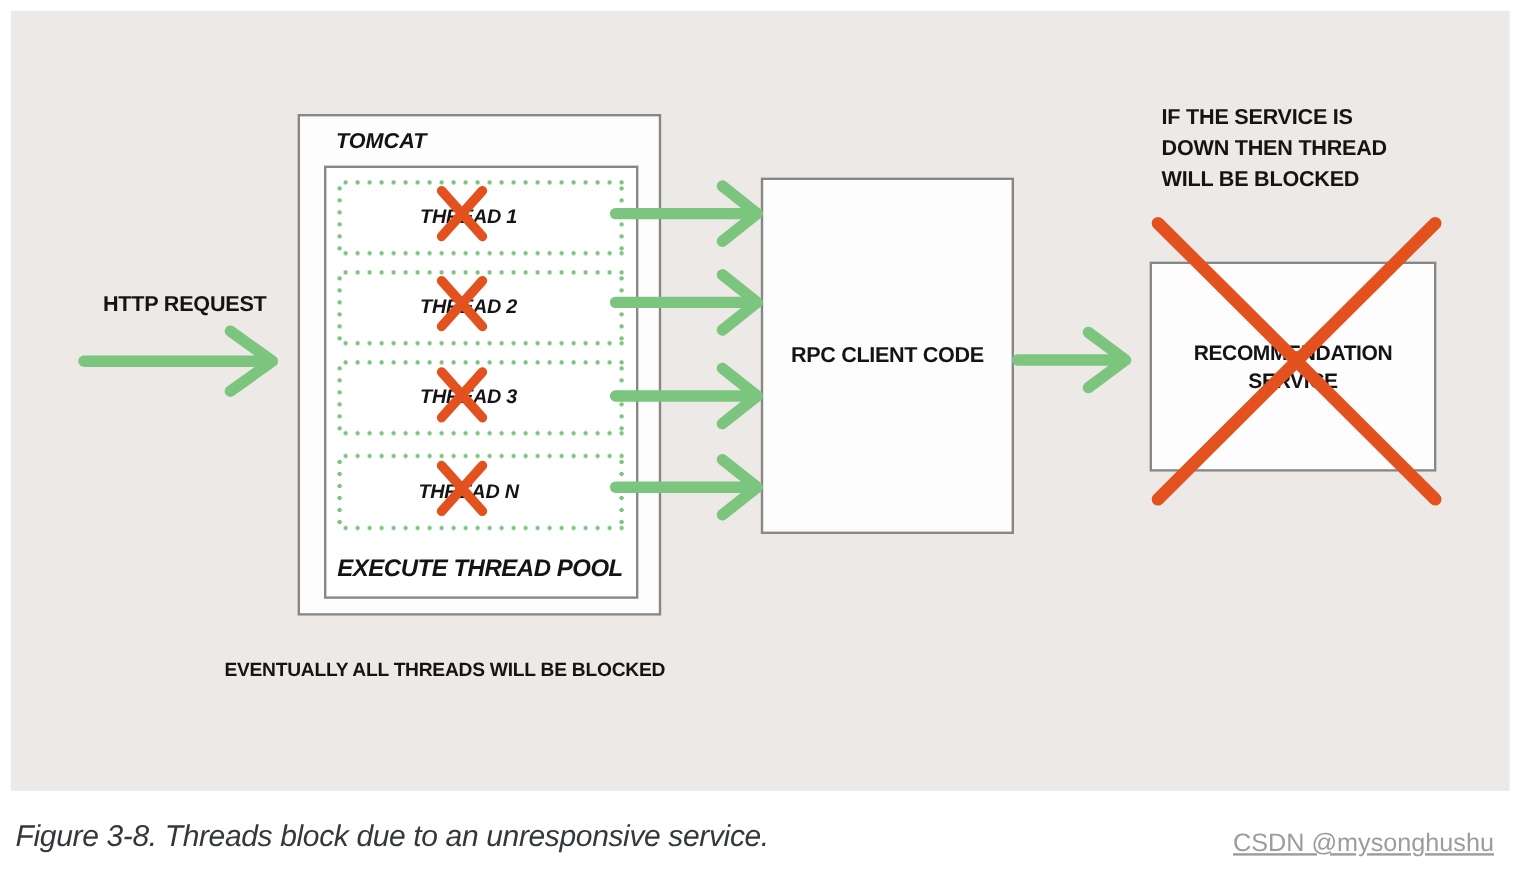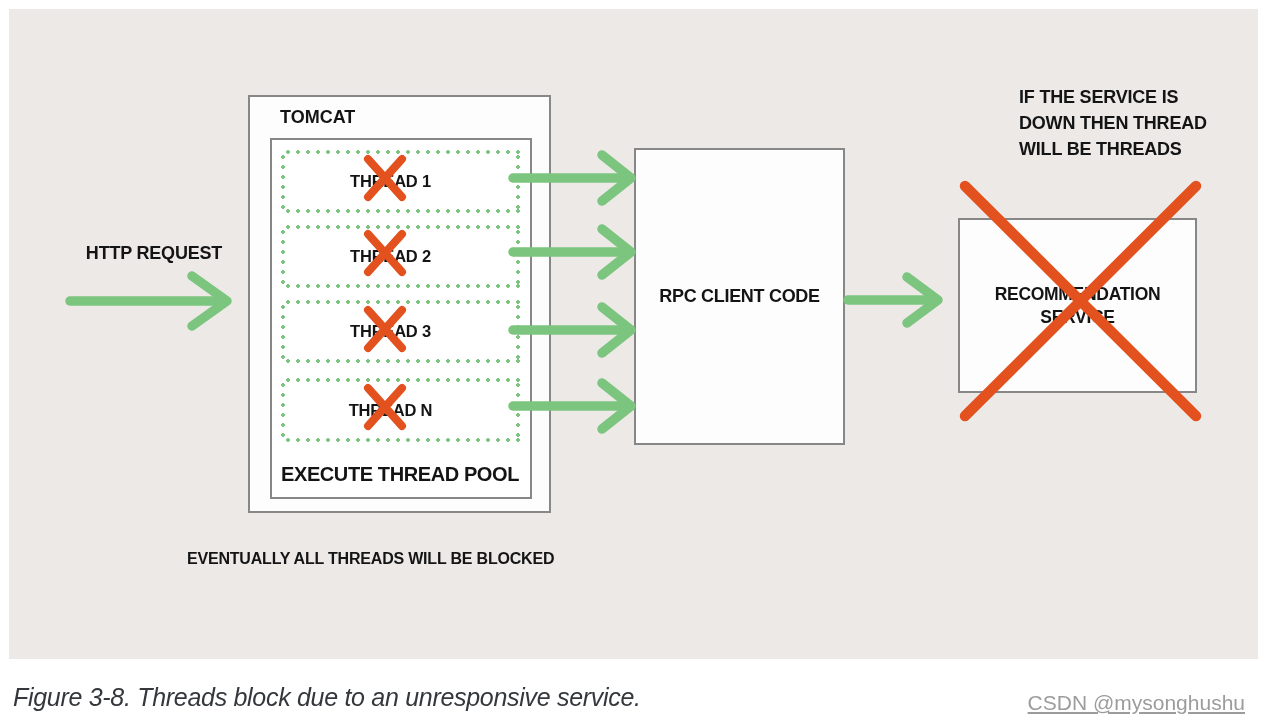--- a/index.html
+++ b/index.html
@@ -23,21 +23,21 @@
   }
   .box{
     position:absolute;background:var(--box-fill);
     border:2px solid var(--box-border);box-sizing:border-box;
   }
   .lbl{
     position:absolute;color:var(--text-dark);font-weight:bold;
     letter-spacing:-0.2px;white-space:nowrap;
   }
   .http-request{left:45px;top:234px;width:200px;text-align:center;font-size:18px;}
-  .tomcat-box{left:248px;top:95px;width:303px;height:418px;}
+  .tomcat-box{left:248px;top:95px;width:303px;height:418px;font-style:italic;}
   .tomcat-title{left:30px;top:10px;font-size:18px;position:absolute;color:var(--text-dark);font-weight:bold;}
   .pool-box{left:20px;top:41px;width:262px;height:361px;border:2px solid var(--box-border);position:absolute;background:#ffffff;box-sizing:border-box;}
   .thread-row{
     position:absolute;left:9px;width:239px;height:63px;
     display:flex;align-items:center;justify-content:center;
     background-image:
       radial-gradient(circle, var(--arrow-green) 1.6px, transparent 1.9px),
       radial-gradient(circle, var(--arrow-green) 1.6px, transparent 1.9px),
       radial-gradient(circle, var(--arrow-green) 1.6px, transparent 1.9px),
       radial-gradient(circle, var(--arrow-green) 1.6px, transparent 1.9px);
@@ -48,21 +48,21 @@
   .thread-row span{
     color:var(--text-dark);font-weight:bold;font-size:16.5px;letter-spacing:-0.2px;
     transform:translateX(-10px);
   }
   .row-1{top:10px;} .row-2{top:85px;} .row-3{top:160px;} .row-4{top:238px;height:64px;}
   .pool-label{left:9px;top:323px;font-size:20px;position:absolute;color:var(--text-dark);font-weight:bold;letter-spacing:-0.4px;}
   .rpc-box{left:634px;top:148px;width:211px;height:297px;display:flex;align-items:center;justify-content:center;}
   .rpc-box span{color:var(--text-dark);font-weight:bold;font-size:18px;letter-spacing:-0.3px;}
   .rec-box{left:958px;top:218px;width:239px;height:175px;display:flex;flex-direction:column;align-items:center;justify-content:center;}
   .rec-box span{color:var(--text-dark);font-weight:bold;font-size:17.5px;line-height:23px;letter-spacing:-0.3px;}
-  .service-note{left:1010px;top:75px;font-size:18px;line-height:26px;position:absolute;color:var(--text-dark);font-weight:bold;letter-spacing:-0.2px;}
+  .service-note{left:959px;top:75px;font-size:18px;line-height:26px;position:absolute;color:var(--text-dark);font-weight:bold;letter-spacing:-0.2px;}
   .eventually-note{left:178px;top:541px;font-size:16px;position:absolute;color:var(--text-dark);font-weight:bold;letter-spacing:-0.2px;}
   .overlay{position:absolute;left:0;top:0;width:1277px;height:725px;pointer-events:none;}
   .caption{
     position:absolute;left:13px;top:683px;font-style:italic;font-size:25px;
     color:var(--caption-text);letter-spacing:-0.3px;white-space:nowrap;
   }
   .watermark{
     position:absolute;right:32px;top:691px;font-size:21px;
     color:var(--watermark-text);white-space:nowrap;text-decoration:underline;
   }
@@ -103,21 +103,21 @@
   </div>
 
   <div class="box rec-box" style="left:949px;top:209px;">
     <span>RECOMMENDATION</span>
     <span>SERVICE</span>
   </div>
 
   <div class="service-note">
     <div>IF THE SERVICE IS</div>
     <div>DOWN THEN THREAD</div>
-    <div>WILL BE THREADS</div>
+    <div>WILL BE BLOCKED</div>
   </div>
 
   <div class="eventually-note">EVENTUALLY ALL THREADS WILL BE BLOCKED</div>
 </div>
 
 <svg class="overlay" viewBox="0 0 1277 725" xmlns="http://www.w3.org/2000/svg">
 
   <g>
     <path class="arrow-tail" d="M70,301 L216,301"></path>
     <path class="arrow-head" d="M192,276 L227,301 L192,326"></path>

